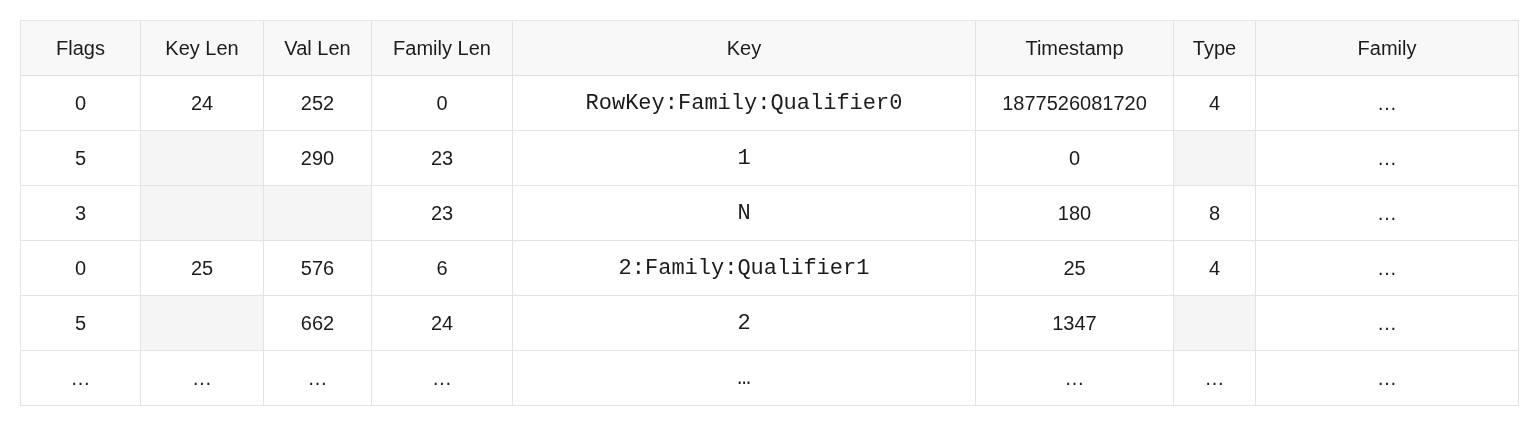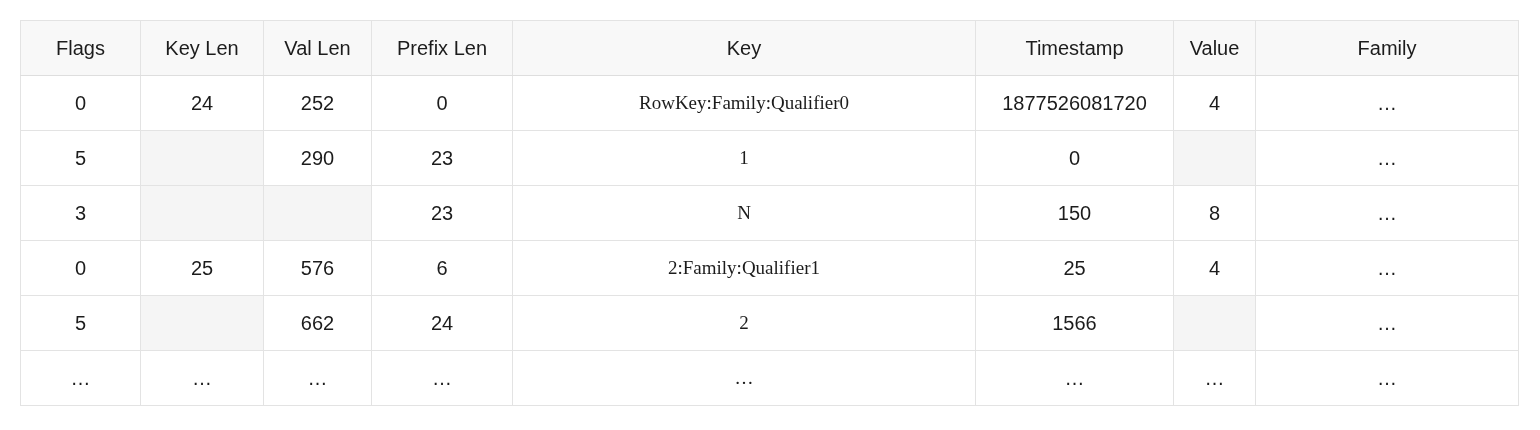--- a/index.html
+++ b/index.html
@@ -51,22 +51,22 @@
 
   table.datatable tbody td {
     height: 54px;
     font-size: 20px;
     font-family: "Liberation Sans", sans-serif;
     background: #ffffff;
   }
 
   
   table.datatable tbody td.mono {
-    font-family: Liberation Serif, serif;
-    font-size: 19px;
+    font-family: Liberation Mono, monospace;
+    font-size: 22px;
     letter-spacing: 0;
   }
 
   
   table.datatable tbody td.blank {
     background: #f5f5f5;
   }
 
   
   col.c-flags     { width: 120px; }
@@ -91,24 +91,24 @@
       <col class="c-key">
       <col class="c-timestamp">
       <col class="c-type">
       <col class="c-value">
     </colgroup>
     <thead>
       <tr>
           <th>Flags</th>
           <th>Key Len</th>
           <th>Val Len</th>
-          <th>Prefix Len</th>
+          <th>Family Len</th>
           <th>Key</th>
           <th>Timestamp</th>
-          <th>Value</th>
+          <th>Type</th>
           <th>Family</th>
         </tr>
     </thead>
     <tbody>
         <tr>
           <td>0</td>
           <td>24</td>
           <td>252</td>
           <td>0</td>
           <td class="mono">RowKey:Family:Qualifier0</td>
@@ -125,41 +125,41 @@
           <td>0</td>
           <td class="blank"></td>
           <td>…</td>
         </tr>
         <tr>
           <td>3</td>
           <td class="blank"></td>
           <td class="blank"></td>
           <td>23</td>
           <td class="mono">N</td>
-          <td>150</td>
+          <td>180</td>
           <td>8</td>
           <td>…</td>
         </tr>
         <tr>
           <td>0</td>
           <td>25</td>
           <td>576</td>
           <td>6</td>
           <td class="mono">2:Family:Qualifier1</td>
           <td>25</td>
           <td>4</td>
           <td>…</td>
         </tr>
         <tr>
           <td>5</td>
           <td class="blank"></td>
           <td>662</td>
           <td>24</td>
           <td class="mono">2</td>
-          <td>1566</td>
+          <td>1347</td>
           <td class="blank"></td>
           <td>…</td>
         </tr>
         <tr>
           <td>…</td>
           <td>…</td>
           <td>…</td>
           <td>…</td>
           <td class="mono">…</td>
           <td>…</td>

